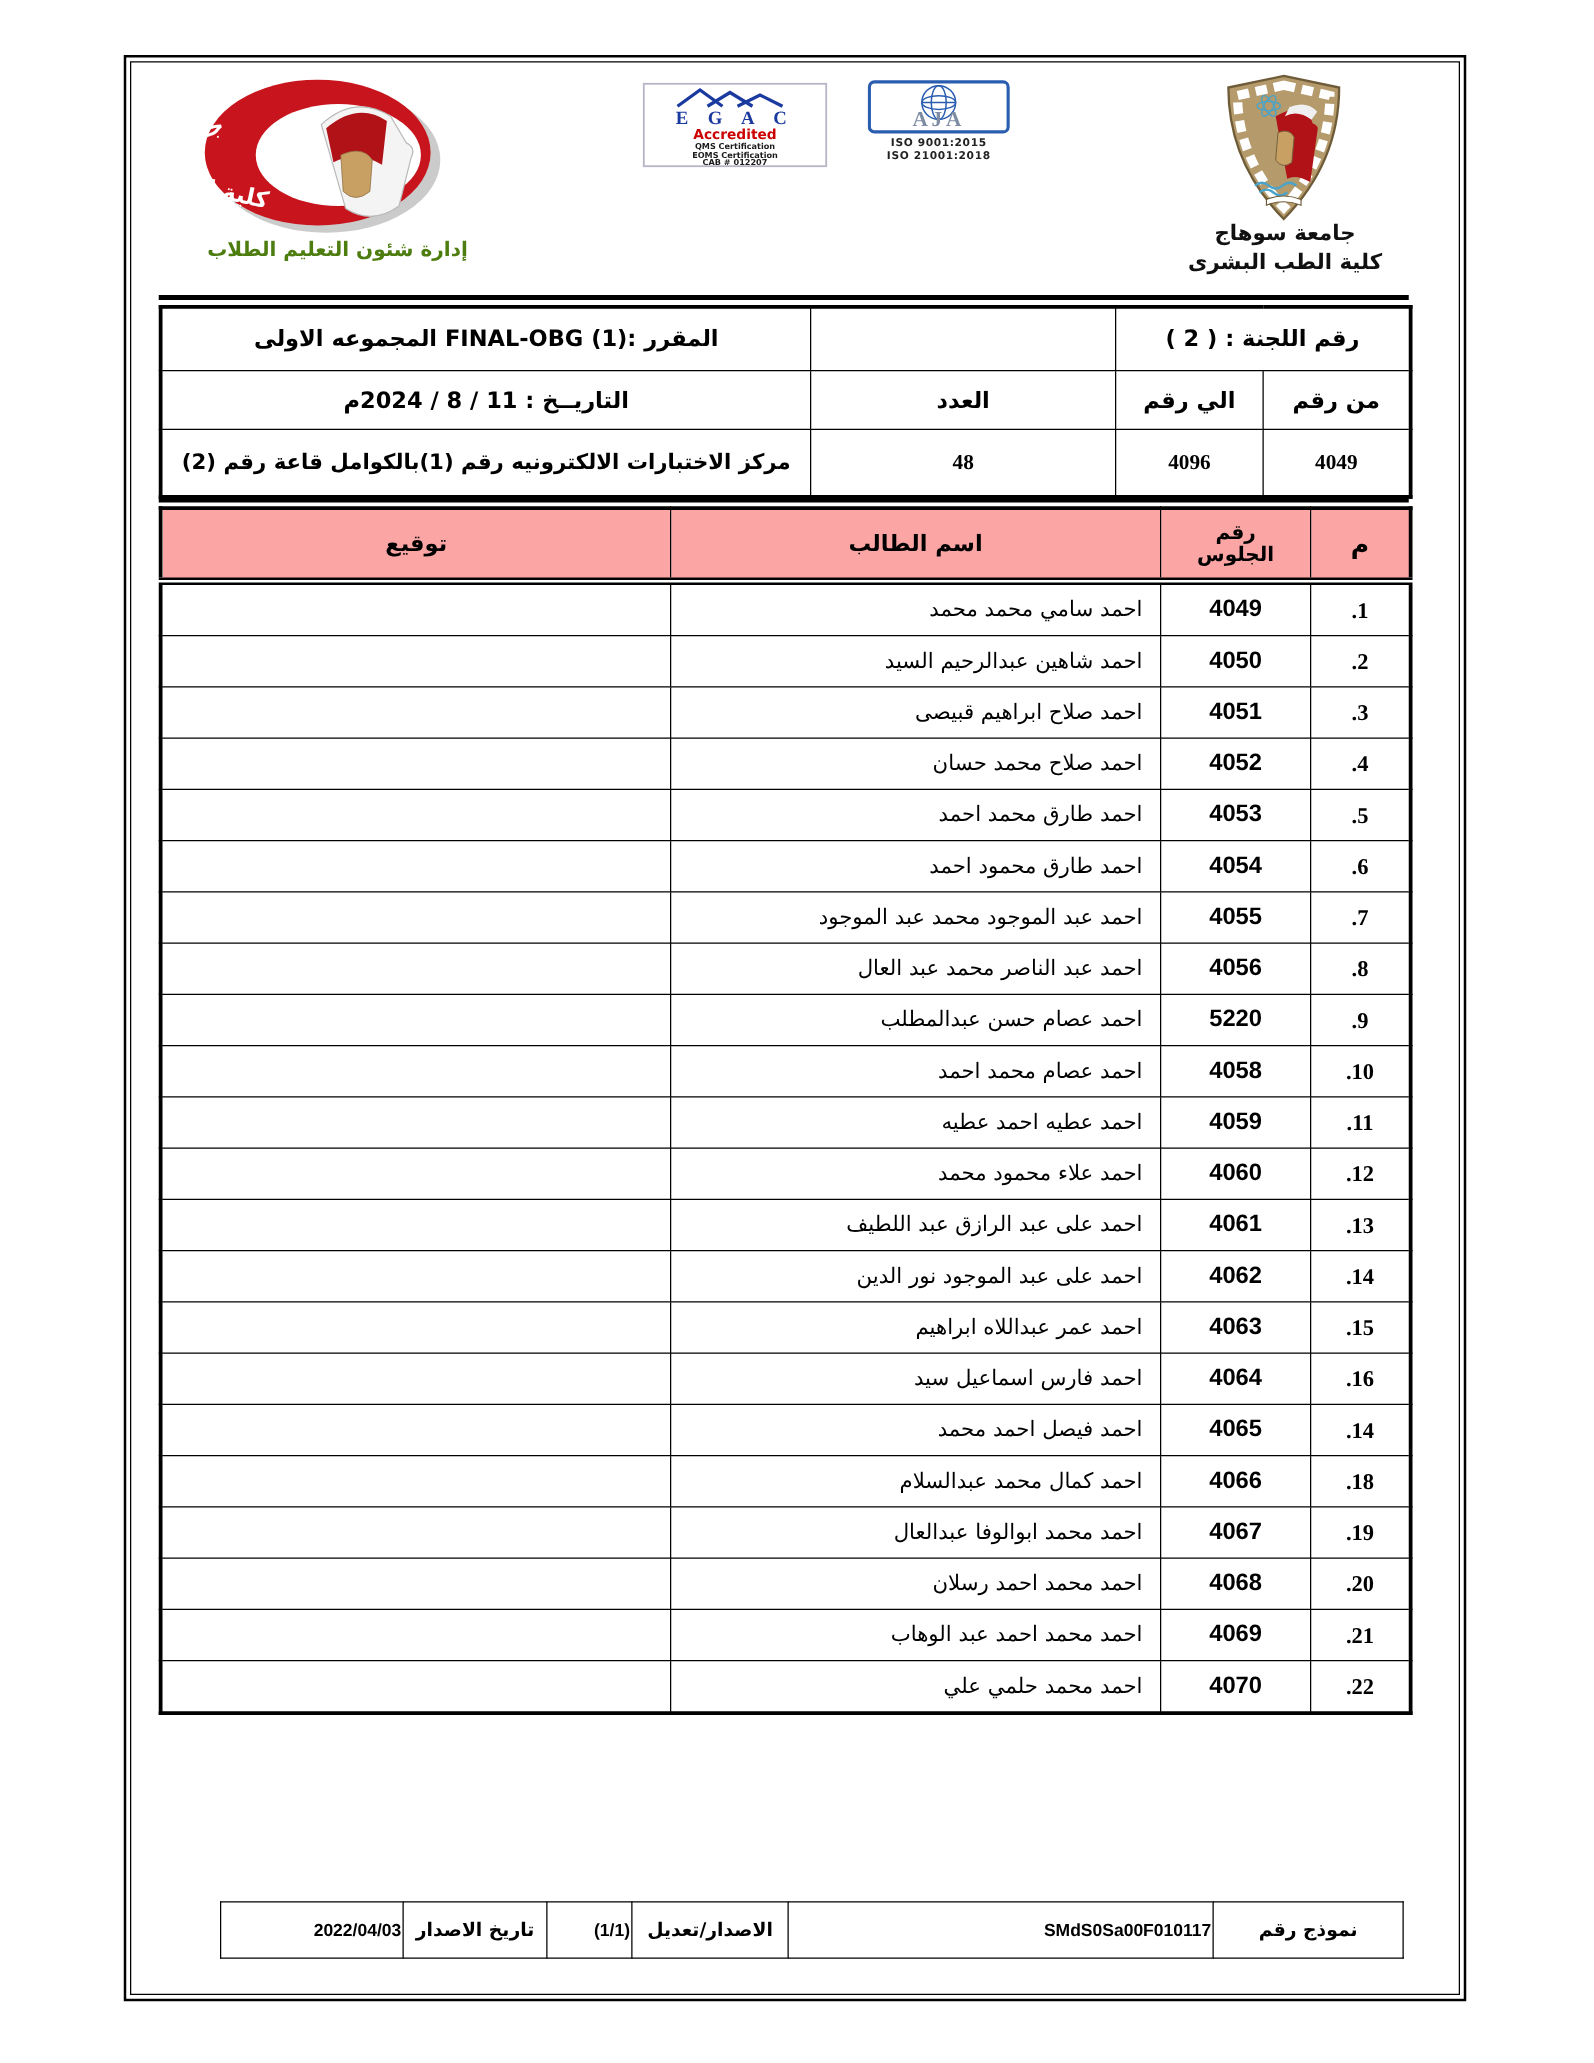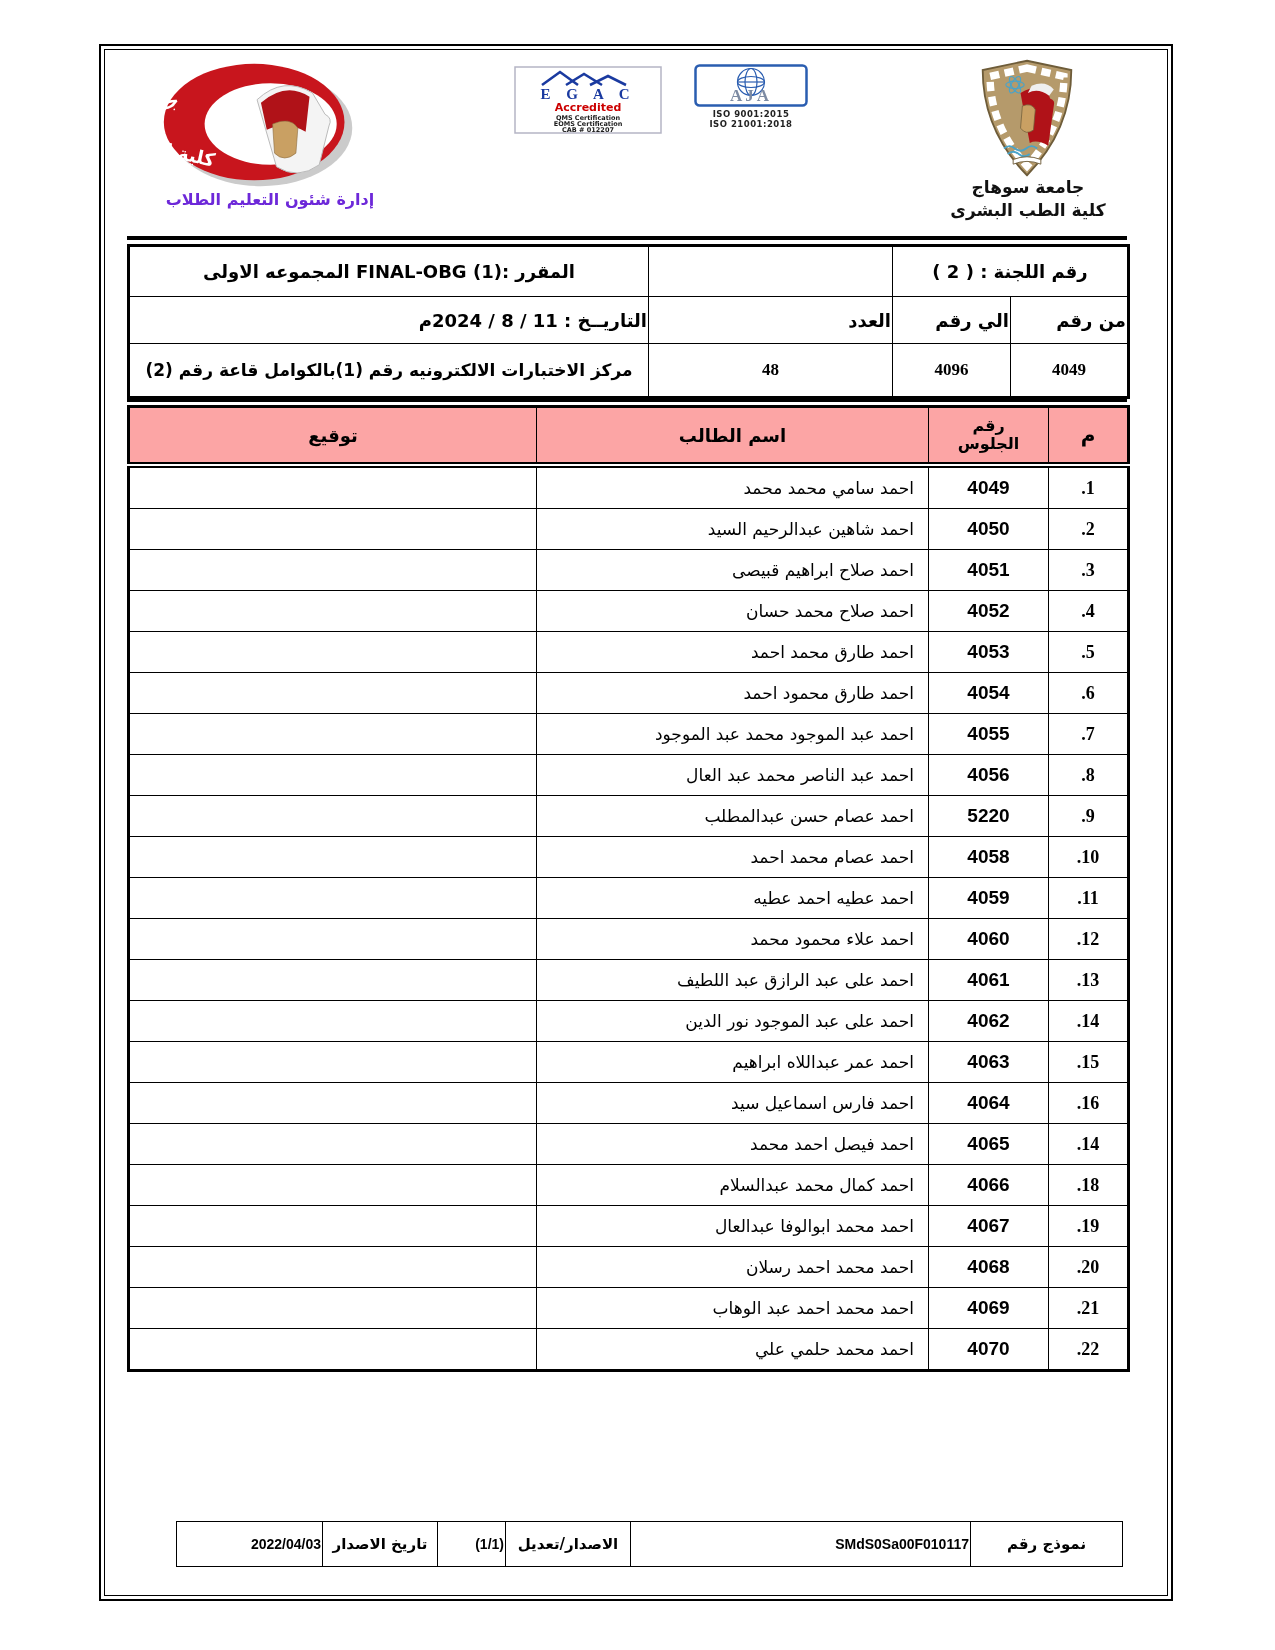--- a/index.html
+++ b/index.html
@@ -6,21 +6,21 @@
   body{font-family:"DejaVu Sans", sans-serif; -webkit-font-smoothing:antialiased;}
   .page{position:relative;width:1275px;height:1650px;background:#ffffff;overflow:hidden;direction:rtl;}
 
   
   .frame{position:absolute;left:99px;top:44px;width:1070px;height:1553px;border:2px solid #000;}
   .frame::after{content:"";position:absolute;inset:3px;border:1px solid #000;}
 
   
   .logo-crescent{position:absolute;left:148px;top:56px;width:222px;height:136px;}
   .dept-label{position:absolute;left:138px;top:190px;width:264px;text-align:center;
-              font-size:16px;font-weight:bold;color:#6d28d9;}
+              font-size:16px;font-weight:bold;color:#4d7c0f;}
   .logo-shield{position:absolute;left:972px;top:58px;width:110px;height:120px;}
   .univ-labels{position:absolute;left:933px;top:176px;width:190px;text-align:center;
                font-size:17px;font-weight:bold;line-height:23px;color:#111;}
   .egac{position:absolute;left:514px;top:66px;width:148px;height:68px;}
   .aja{position:absolute;left:694px;top:64px;width:114px;height:66px;}
   .titles{position:absolute;left:327px;top:129px;width:600px;text-align:center;color:#000;}
   .titles .t{font-size:24px;font-weight:bold;line-height:30px;}
   .titles .t3{margin-top:8px;}
 
   
@@ -29,21 +29,21 @@
   .rule2{top:398px;}
 
   
   table{border-collapse:collapse;table-layout:fixed;}
   td,th{overflow:hidden;}
 
   .info-table{position:absolute;left:127px;top:244px;width:1000px;border:3px solid #000;}
   .info-table td{border:1.5px solid #000;text-align:center;vertical-align:middle;
                  font-weight:bold;color:#000;}
   .info-table .r1 td{height:47px;font-size:18px;margin-left:20px;}
-  .info-table .r2 td{height:44px;font-size:18px;text-align:right;}
+  .info-table .r2 td{height:44px;font-size:18px;}
   .info-table .r3 td{height:50px;font-size:17px;}
   .num-serif{font-family:"Liberation Serif","DejaVu Serif",serif;font-size:20px;font-weight:bold;}
 
   .main-table{position:absolute;left:127px;top:405px;width:1000px;border:3px solid #000;}
   .main-table th{background:#fca5a5;border:1.5px solid #000;border-bottom:6px double #000;
                  height:52px;font-weight:bold;color:#000;vertical-align:middle;text-align:center;}
   .main-table th.h-idx{font-size:20px;}
   .main-table th.h-seat{font-size:16px;line-height:18px;}
   .main-table th.h-name,.main-table th.h-sign{font-size:18px;}
   .main-table td{border:1.5px solid #000;height:38px;vertical-align:middle;color:#000;}

